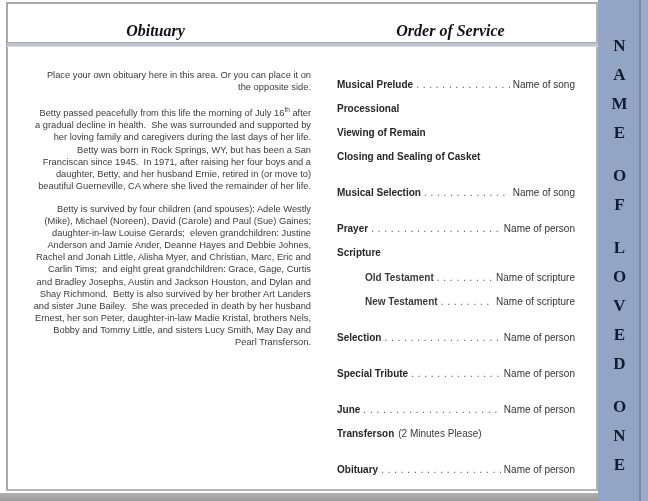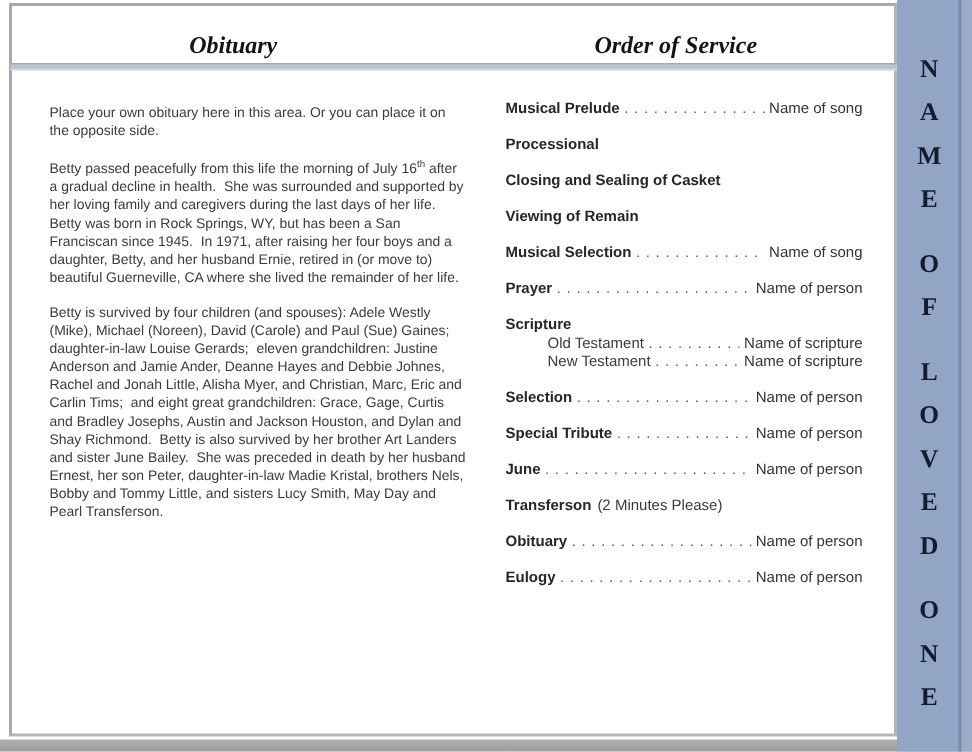--- a/index.html
+++ b/index.html
@@ -52,50 +52,50 @@
   }
 
   
   .col-left {
     position: absolute;
     left: 33px; top: 69px; width: 278px;
     font-size: 9.3px;
     line-height: 12.1px;
     color: #3b3b3b;
   }
-  .para { margin: 0 0 11px 0; white-space: pre-wrap; }
+  .para { margin: 0 0 11px 0; white-space: pre-wrap; text-align: right; }
   .sup { vertical-align: super; font-size: 6.5px; }
 
   
   .col-right {
     position: absolute;
     left: 337px; top: 66px; width: 238px;
     font-size: 10px;
     color: #2b2b2b;
   }
   .svc-row {
     display: flex;
     align-items: baseline;
     line-height: 13px;
     margin-bottom: 11px;
     white-space: nowrap;
   }
   .svc-row.sub { margin-left: 28px; margin-bottom: 0; line-height: 12px; }
   .svc-row.sub-last { margin-bottom: 11px; }
   .svc-label { font-weight: bold; color: #262626; }
-  .svc-row.sub .svc-label { font-weight: normal; color: #3b3b3b; }
+  .svc-row.sub .svc-label { font-weight: bold; color: #3b3b3b; }
   .svc-suffix { margin-left: 4px; color: #3b3b3b; text-align: center; }
   .svc-dots {
     flex: 1 1 auto;
     overflow: hidden;
     color: #555;
     margin: 0 3px;
     letter-spacing: 0.5px;
   }
-  .svc-value { color: #333; }
+  .svc-value { color: #333; margin-top: 12px; }
 
   
   .sidebar {
     position: absolute;
     right: 0; top: 0; width: 50px; height: 501px;
     background: #92a5c4;
     display: flex;
     flex-direction: column;
     align-items: center;
     row-gap: 14px;
@@ -152,25 +152,25 @@
       <span class="svc-label">Musical Prelude</span>
       <span class="svc-dots">. . . . . . . . . . . . . . . . . . . . . . . . . . . . . . . . . . . . . . . . . . . . . . . . . .</span>
       <span class="svc-value">Name of song</span>
     </div>
 
     <div class="svc-row">
       <span class="svc-label">Processional</span>
     </div>
 
     <div class="svc-row">
+      <span class="svc-label">Viewing of Remain</span>
+    </div>
+
+    <div class="svc-row">
       <span class="svc-label">Closing and Sealing of Casket</span>
-    </div>
-
-    <div class="svc-row">
-      <span class="svc-label">Viewing of Remain</span>
     </div>
 
     <div class="svc-row">
       <span class="svc-label">Musical Selection</span>
       <span class="svc-dots">. . . . . . . . . . . . . . . . . . . . . . . . . . . . . . . . . . . . . . . . . . . . . . . . . .</span>
       <span class="svc-value">Name of song</span>
     </div>
 
     <div class="svc-row">
       <span class="svc-label">Prayer</span>

